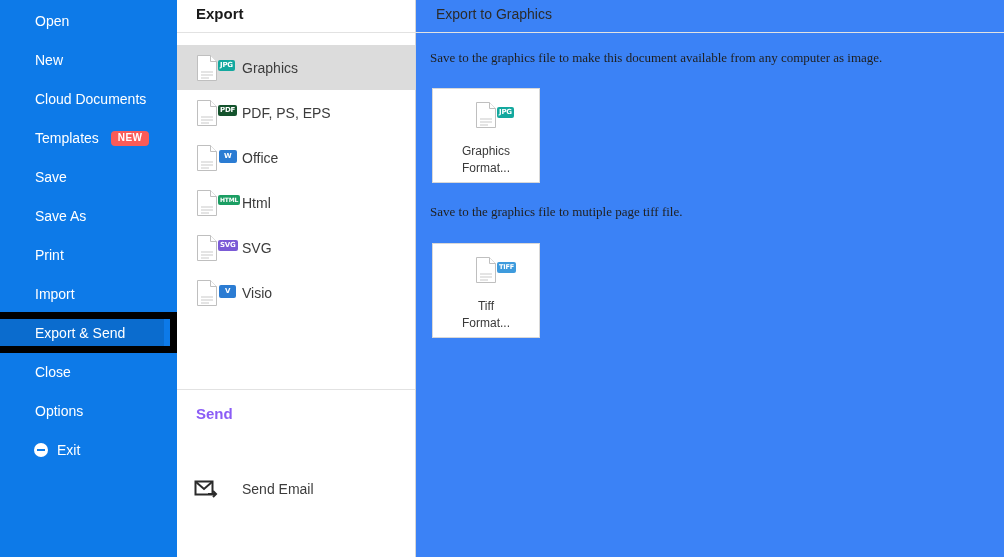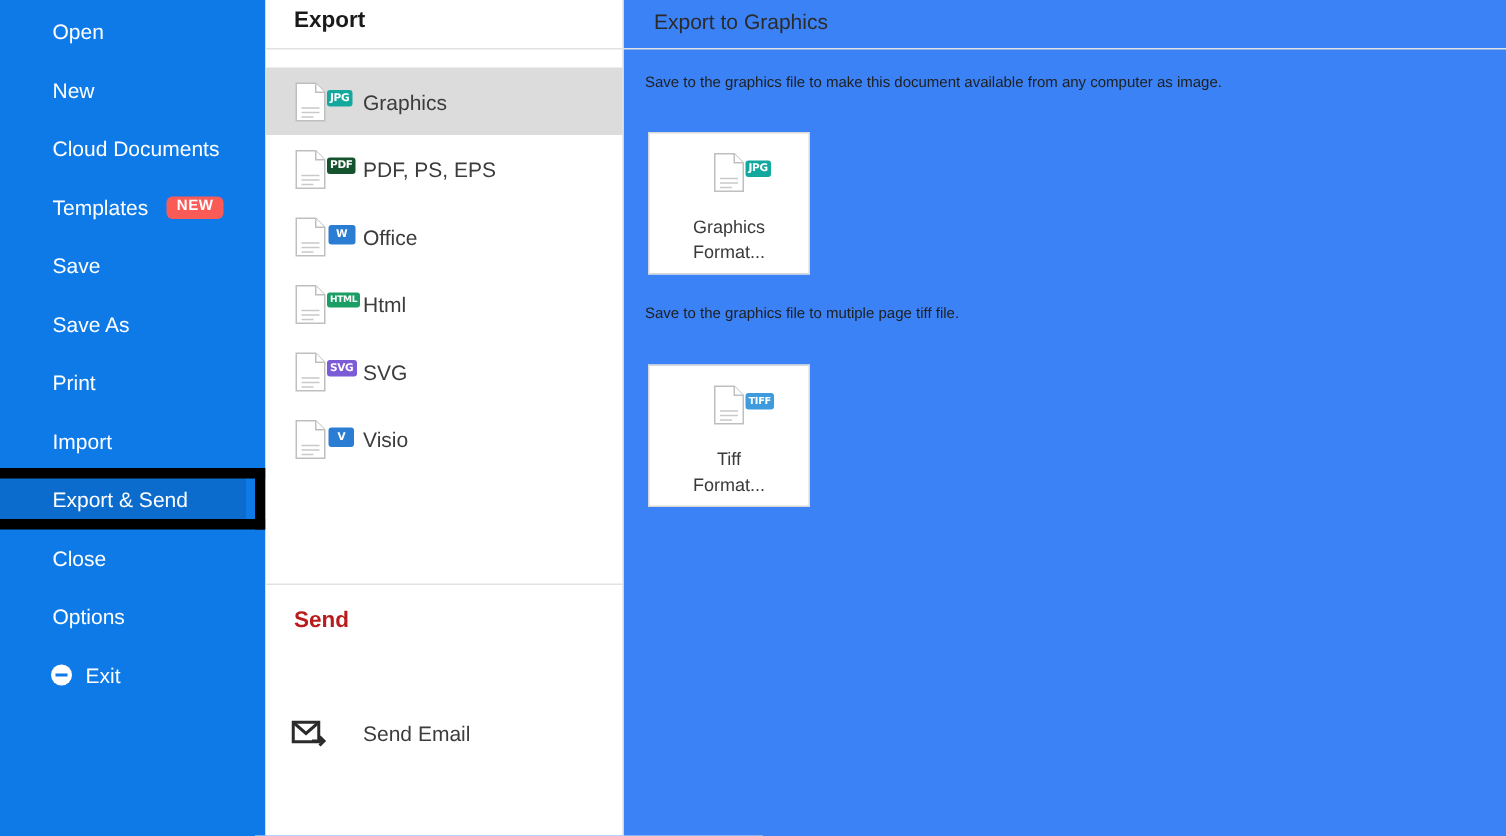--- a/index.html
+++ b/index.html
@@ -62,21 +62,21 @@
   .fmt-row{
     position:absolute;left:0;width:238px;height:45px;
     display:flex;align-items:center;padding-left:17px;box-sizing:border-box;
   }
   .fmt-row.active{background:#DCDCDC;}
   .fmt-row .fmt-label{font-size:14px;color:#3c3c3c;margin-left:22px;}
 
   .mid-rule2{position:absolute;left:0;top:389px;width:238px;height:1px;background:#E2E2E2;}
   .send-title{
     position:absolute;left:19px;top:405px;
-    font-size:15px;font-weight:bold;color:#b91c1c;
+    font-size:15px;font-weight:bold;color:#8b5cf6;
   }
   .send-row{
     position:absolute;left:0;top:442px;width:238px;height:32px;
     display:flex;align-items:center;padding-left:17px;box-sizing:border-box;margin-top:31px;
   }
   .send-row .fmt-label{font-size:14px;color:#3c3c3c;margin-left:22px;}
 
   
   .file-ico{position:relative;width:26px;height:28px;flex:0 0 auto;}
   .file-ico svg{display:block;}
@@ -85,21 +85,21 @@
     font-size:7px;font-weight:bold;color:#ffffff;
     padding:2px 2px;border-radius:2px;line-height:1;
     letter-spacing:-.2px;font-family:"DejaVu Sans",sans-serif;margin-left:24px;
   }
 
   
   .right{position:absolute;left:416px;top:0;width:588px;height:557px;background:#3b82f6;}
   .right-title{position:absolute;left:20px;top:6px;font-size:14px;color:#2b2b2b;}
   .right-rule{position:absolute;left:0;top:32px;width:588px;height:1px;background:#E2E2E2;}
 
-  .desc{position:absolute;left:14px;font-size:10px;color:#1f1f1f;white-space:nowrap;}
+  .desc{position:absolute;left:14px;font-size:13px;color:#1f1f1f;white-space:nowrap;font-family:Liberation Serif, serif;}
   .desc-1{top:50px;}
   .desc-2{top:204px;}
 
   .card{
     position:absolute;width:108px;height:95px;
     border:1px solid #D8D8D8;box-sizing:border-box;background:#ffffff;
     display:flex;flex-direction:column;align-items:center;
   }
   .card .card-ico{margin-top:12px;}
   .card .card-text{

